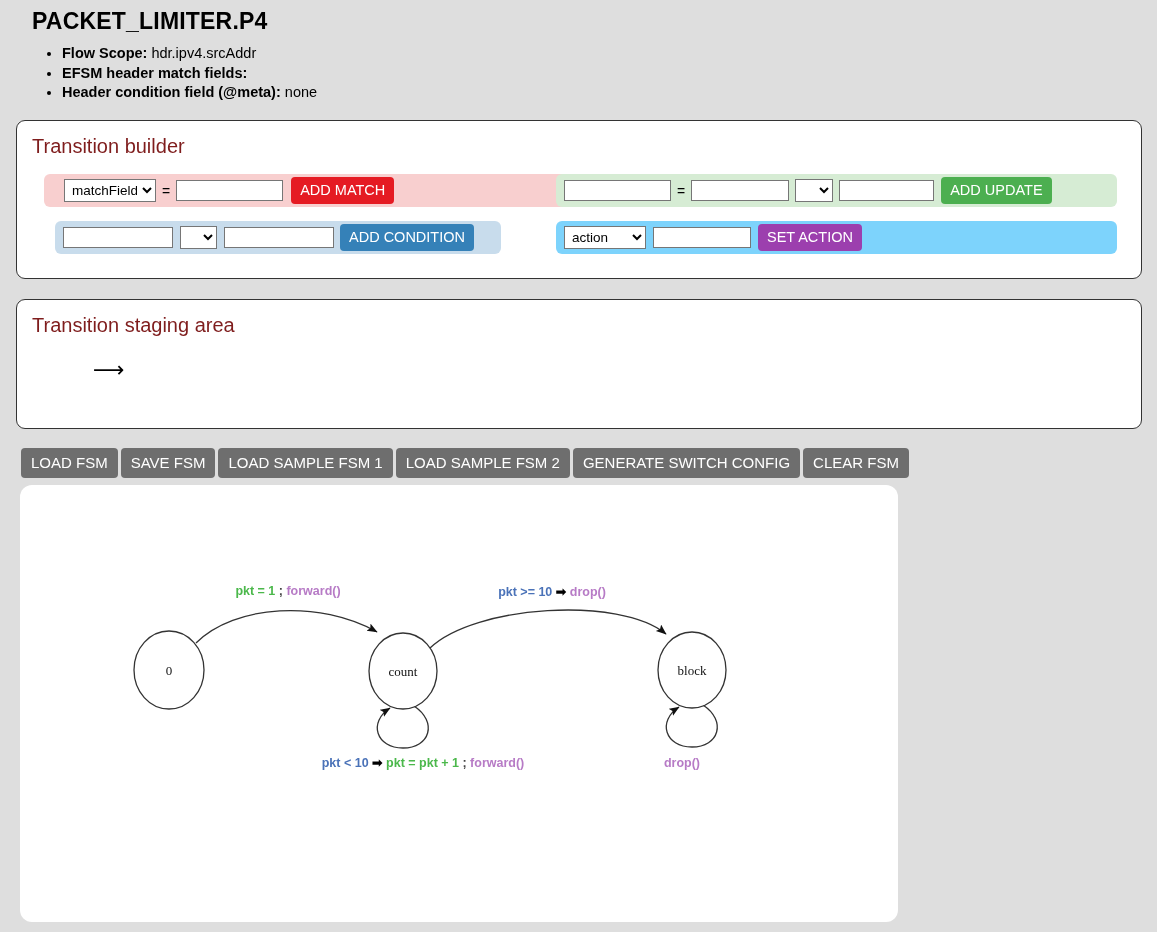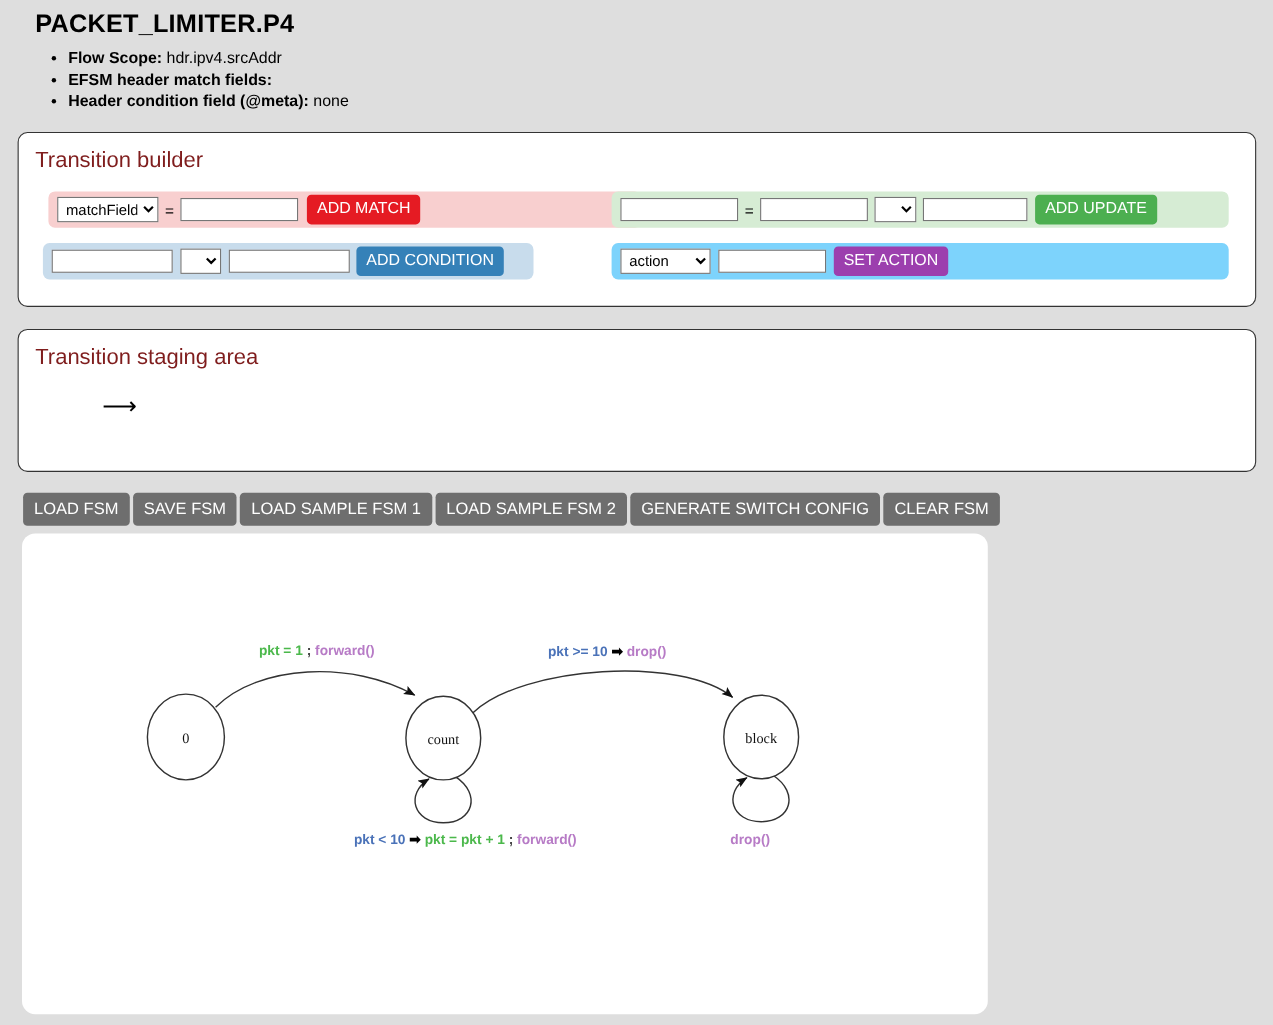--- a/index.html
+++ b/index.html
@@ -58,22 +58,22 @@
   }
 
   
   .row {
     position: absolute;
     display: flex;
     align-items: center;
     border-radius: 6px;
     box-sizing: border-box;
   }
-  .row-match     { left: 27px;  top: 53px;  width: 539px; height: 33px; background: #f8cfcf; padding: 0 8px; }
-  .row-condition { left: 22px;  top: 100px; width: 446px; height: 33px; background: #c8dcec; padding: 0 8px; }
+  .row-match     { left: 27px;  top: 53px;  width: 539px; height: 33px; background: #f8cfcf; padding: 0 20px; }
+  .row-condition { left: 38px;  top: 100px; width: 446px; height: 33px; background: #c8dcec; padding: 0 8px; }
   .row-update    { left: 539px; top: 53px;  width: 561px; height: 33px; background: #d6ecd4; padding: 0 8px; }
   .row-action    { left: 539px; top: 100px; width: 561px; height: 33px; background: #7dd3fc; padding: 0 8px; }
 
   .txt {
     height: 21px;
     border: 1px solid #767676;
     background: #fff;
     box-sizing: border-box;
     font-family: "Liberation Sans", sans-serif;
     font-size: 13px;

